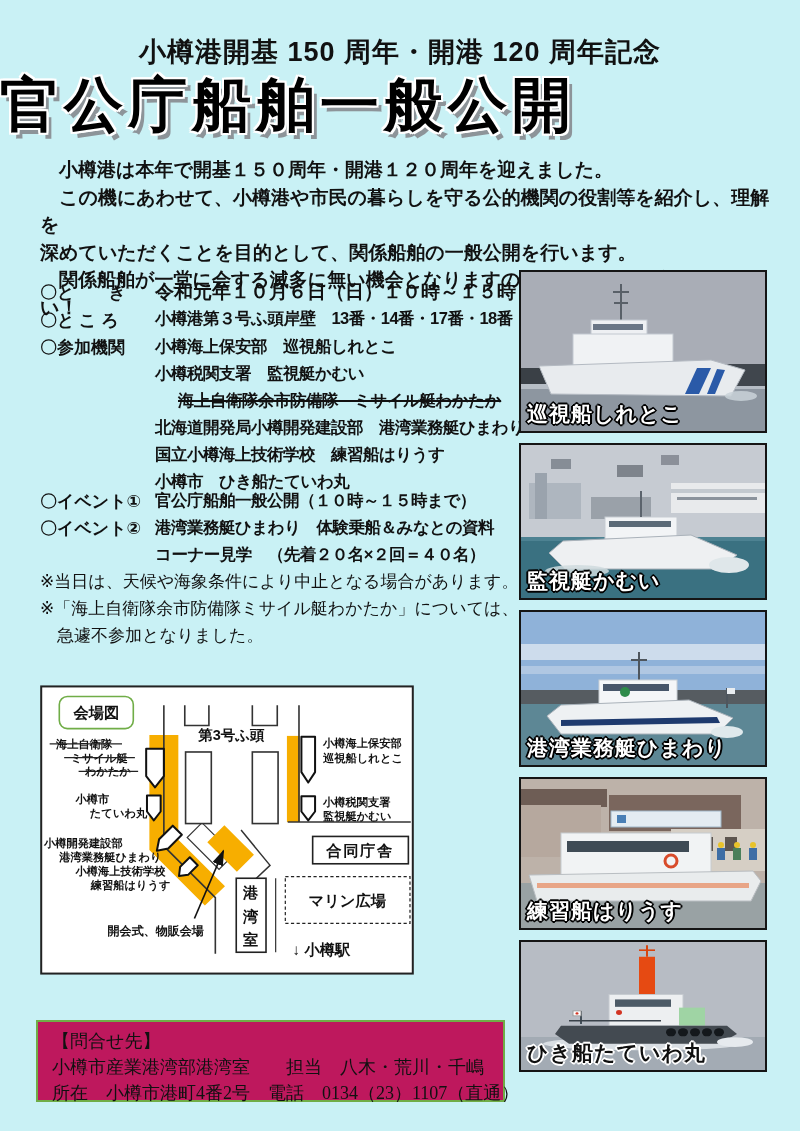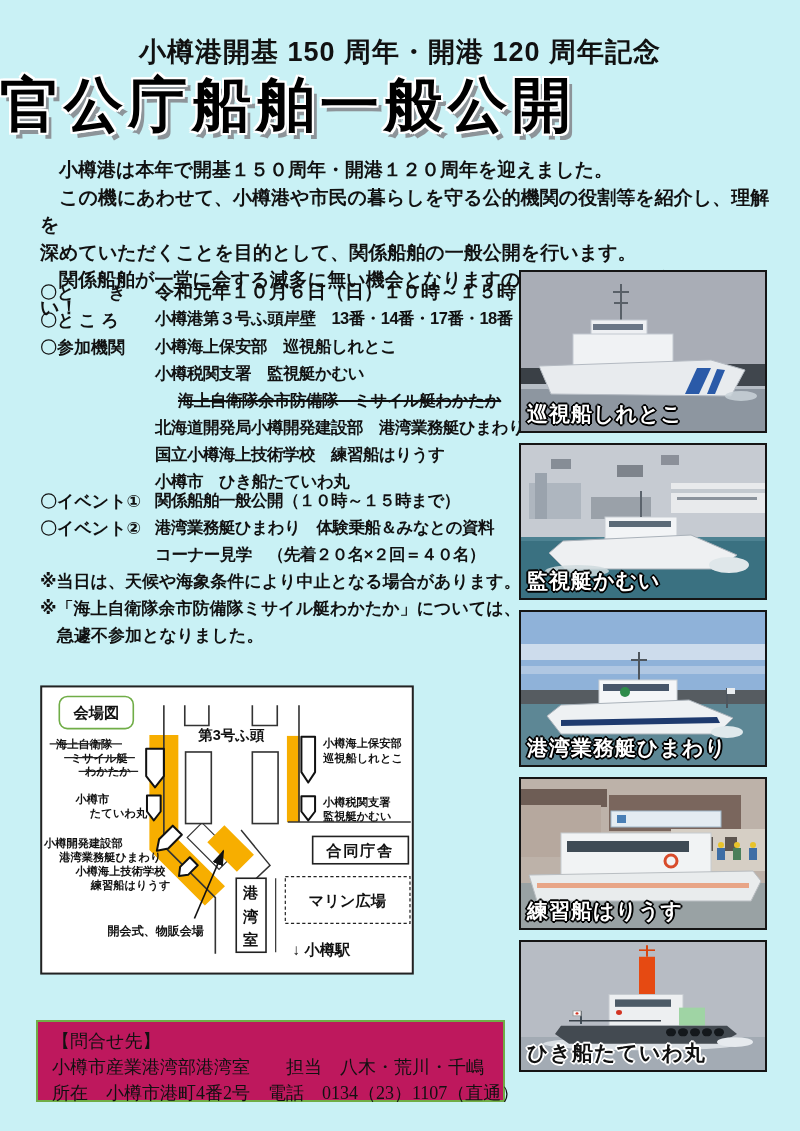--- a/index.html
+++ b/index.html
@@ -21,21 +21,21 @@
       -2px 0 #fff,2px 0 #fff,0 -2px #fff,0 2px #fff,
       -2px -2px #fff,2px -2px #fff,-2px 2px #fff,2px 2px #fff,
       5px 6px 0 #8d9499;
   }
   .intro{left:40px;top:156px;width:735px;font-size:19px;font-weight:600;line-height:27.5px;}
   .row-label{left:40px;font-size:17px;font-weight:600;white-space:nowrap;}
   .row-value{left:155px;font-size:17px;font-weight:600;white-space:nowrap;}
   .sz19{font-size:19px;}
   .sz16{font-size:16.5px;letter-spacing:-0.5px;}
   .strike{text-decoration:line-through;text-decoration-thickness:2px;margin-left:23px;}
-  .note{left:40px;font-size:17px;font-weight:700;white-space:nowrap;}
+  .note{left:40px;font-size:17px;font-weight:400;white-space:nowrap;}
   .map-wrap{left:40px;top:650px;width:374px;height:360px;}
   .contact{
     left:36px;top:1020px;width:469px;height:82px;background:#be185d;
     border:2px solid #70ad47;box-sizing:border-box;
     font-family:"Liberation Serif","DejaVu Serif",serif;
     font-size:18px;line-height:26px;padding:6px 14px;white-space:nowrap;
   }
   .photo{
     left:519px;width:248px;box-sizing:border-box;border:2px solid #151515;
     background:#9aa;overflow:hidden;
@@ -78,21 +78,21 @@
 
   <div class="abs row-label" style="top:336px">〇参加機関</div>
   <div class="abs row-value sz16" style="top:336px">小樽海上保安部　巡視船しれとこ</div>
   <div class="abs row-value sz16" style="top:363px">小樽税関支署　監視艇かむい</div>
   <div class="abs row-value sz16 strike" style="top:390px">海上自衛隊余市防備隊　ミサイル艇わかたか</div>
   <div class="abs row-value sz16" style="top:417px">北海道開発局小樽開発建設部　港湾業務艇ひまわり</div>
   <div class="abs row-value sz16" style="top:444px">国立小樽海上技術学校　練習船はりうす</div>
   <div class="abs row-value sz16" style="top:471px">小樽市　ひき船たていわ丸</div>
 
   <div class="abs row-label" style="top:490px">〇イベント①</div>
-  <div class="abs row-value sz16" style="top:490px">関係船舶一般公開（１０時～１５時まで）</div>
+  <div class="abs row-value sz16" style="top:490px">官公庁船舶一般公開（１０時～１５時まで）</div>
 
   <div class="abs row-label" style="top:517px">〇イベント②</div>
   <div class="abs row-value sz16" style="top:517px">港湾業務艇ひまわり　体験乗船＆みなとの資料</div>
   <div class="abs row-value sz16" style="top:544px">コーナー見学　（先着２０名×２回＝４０名）</div>
 
   <div class="abs note" style="top:570px">※当日は、天候や海象条件により中止となる場合があります。</div>
   <div class="abs note" style="top:597px">※「海上自衛隊余市防備隊ミサイル艇わかたか」については、</div>
   <div class="abs note" style="top:624px">　急遽不参加となりました。</div>
 
   <div class="abs map-wrap">

